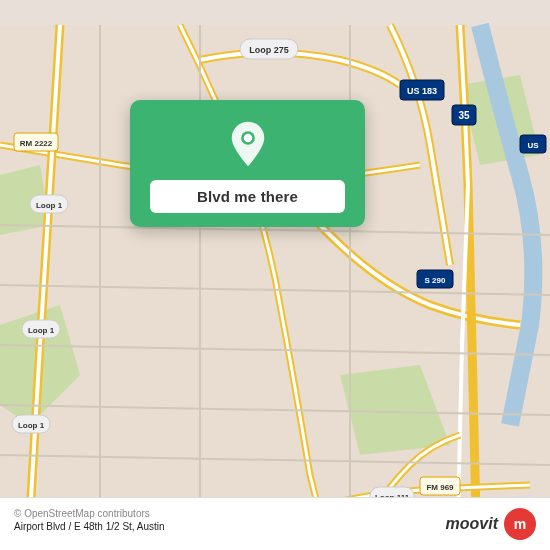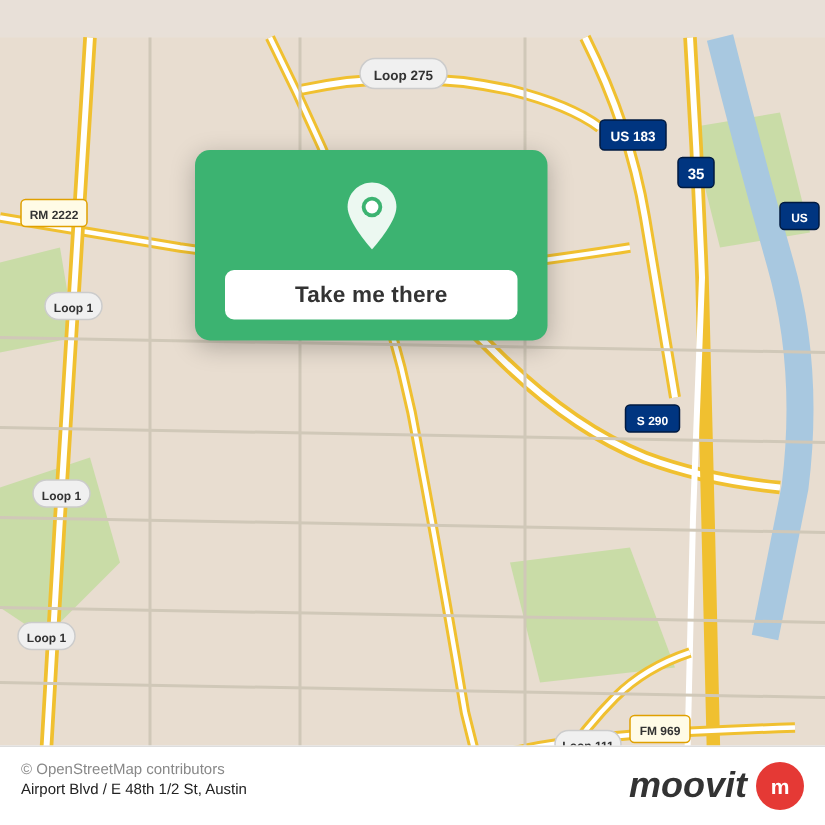--- a/index.html
+++ b/index.html
@@ -103,21 +103,21 @@
       font-weight: 500;
     }
 
     .moovit-logo {
       display: flex;
       align-items: center;
       gap: 6px;
     }
 
     .moovit-text {
-      font-size: 24px;
+      font-size: 16px;
       font-weight: 700;
       color: #333;
       font-style: italic;
     }
 
     .moovit-icon {
       width: 32px;
       height: 32px;
       border-radius: 50%;
       background: #e53935;
@@ -224,21 +224,21 @@
 
   <div class="card-overlay">
     <div class="map-pin">
       <svg viewBox="0 0 48 56" xmlns="http://www.w3.org/2000/svg">
 
         <path d="M24 2 C13.5 2 5 10.5 5 21 C5 33 24 54 24 54 C24 54 43 33 43 21 C43 10.5 34.5 2 24 2 Z" fill="white" opacity="0.9"></path>
         <circle cx="24" cy="21" r="8" fill="#3cb371"></circle>
         <circle cx="24" cy="21" r="5" fill="white"></circle>
       </svg>
     </div>
-    <button class="take-me-there-btn">Take me there</button>
+    <button class="take-me-there-btn">Blvd me there</button>
   </div>
 
   <div class="bottom-bar">
     <div class="bottom-left">
       <span class="copyright-text">© OpenStreetMap contributors</span>
       <span class="address-text">Airport Blvd / E 48th 1/2 St, Austin</span>
     </div>
     <div class="moovit-logo">
       <span class="moovit-text">moovit</span>
       <div class="moovit-icon">m</div>

